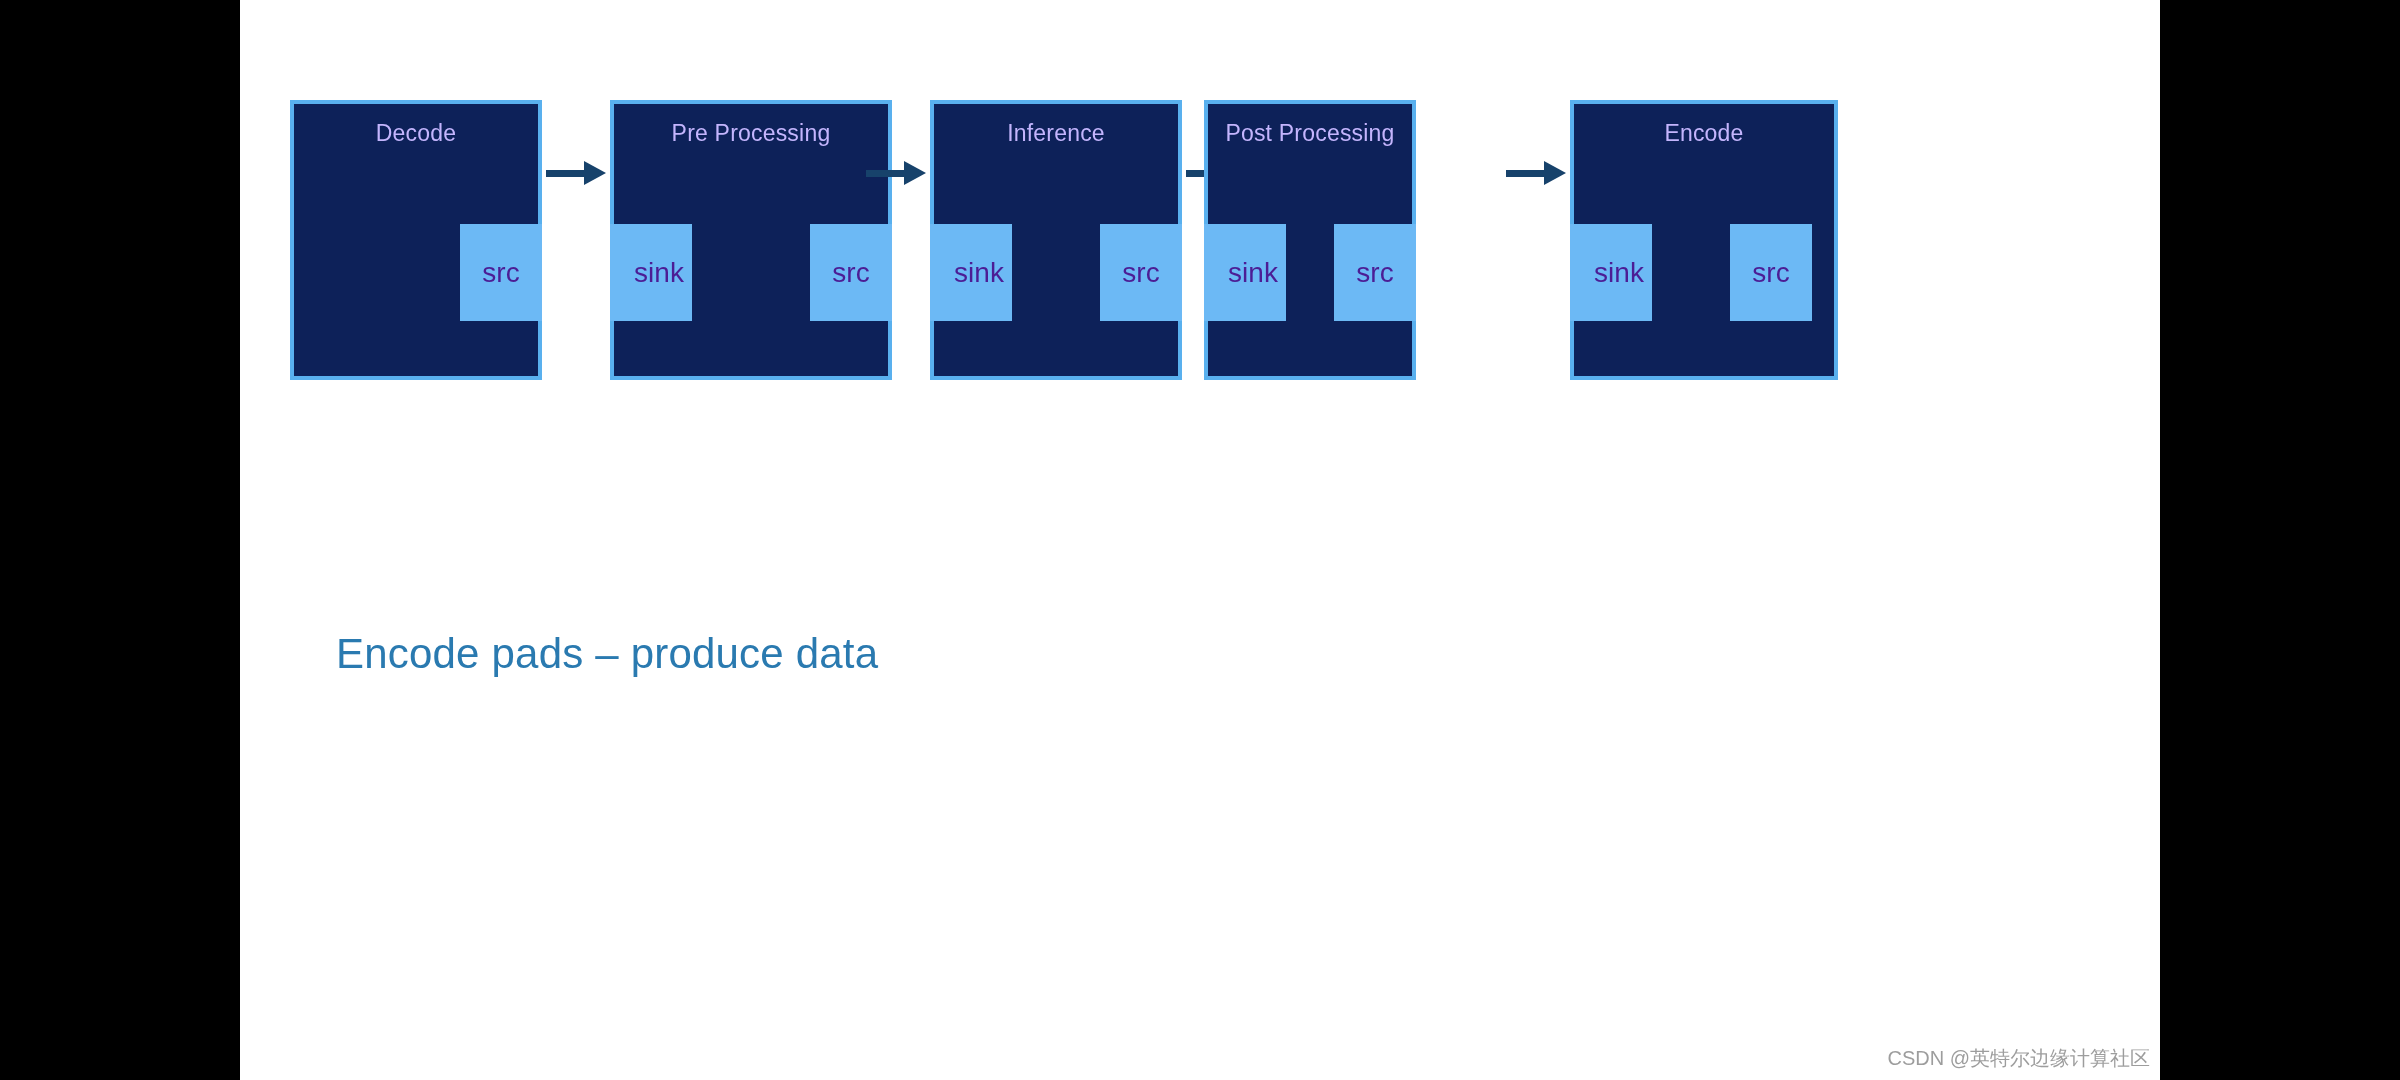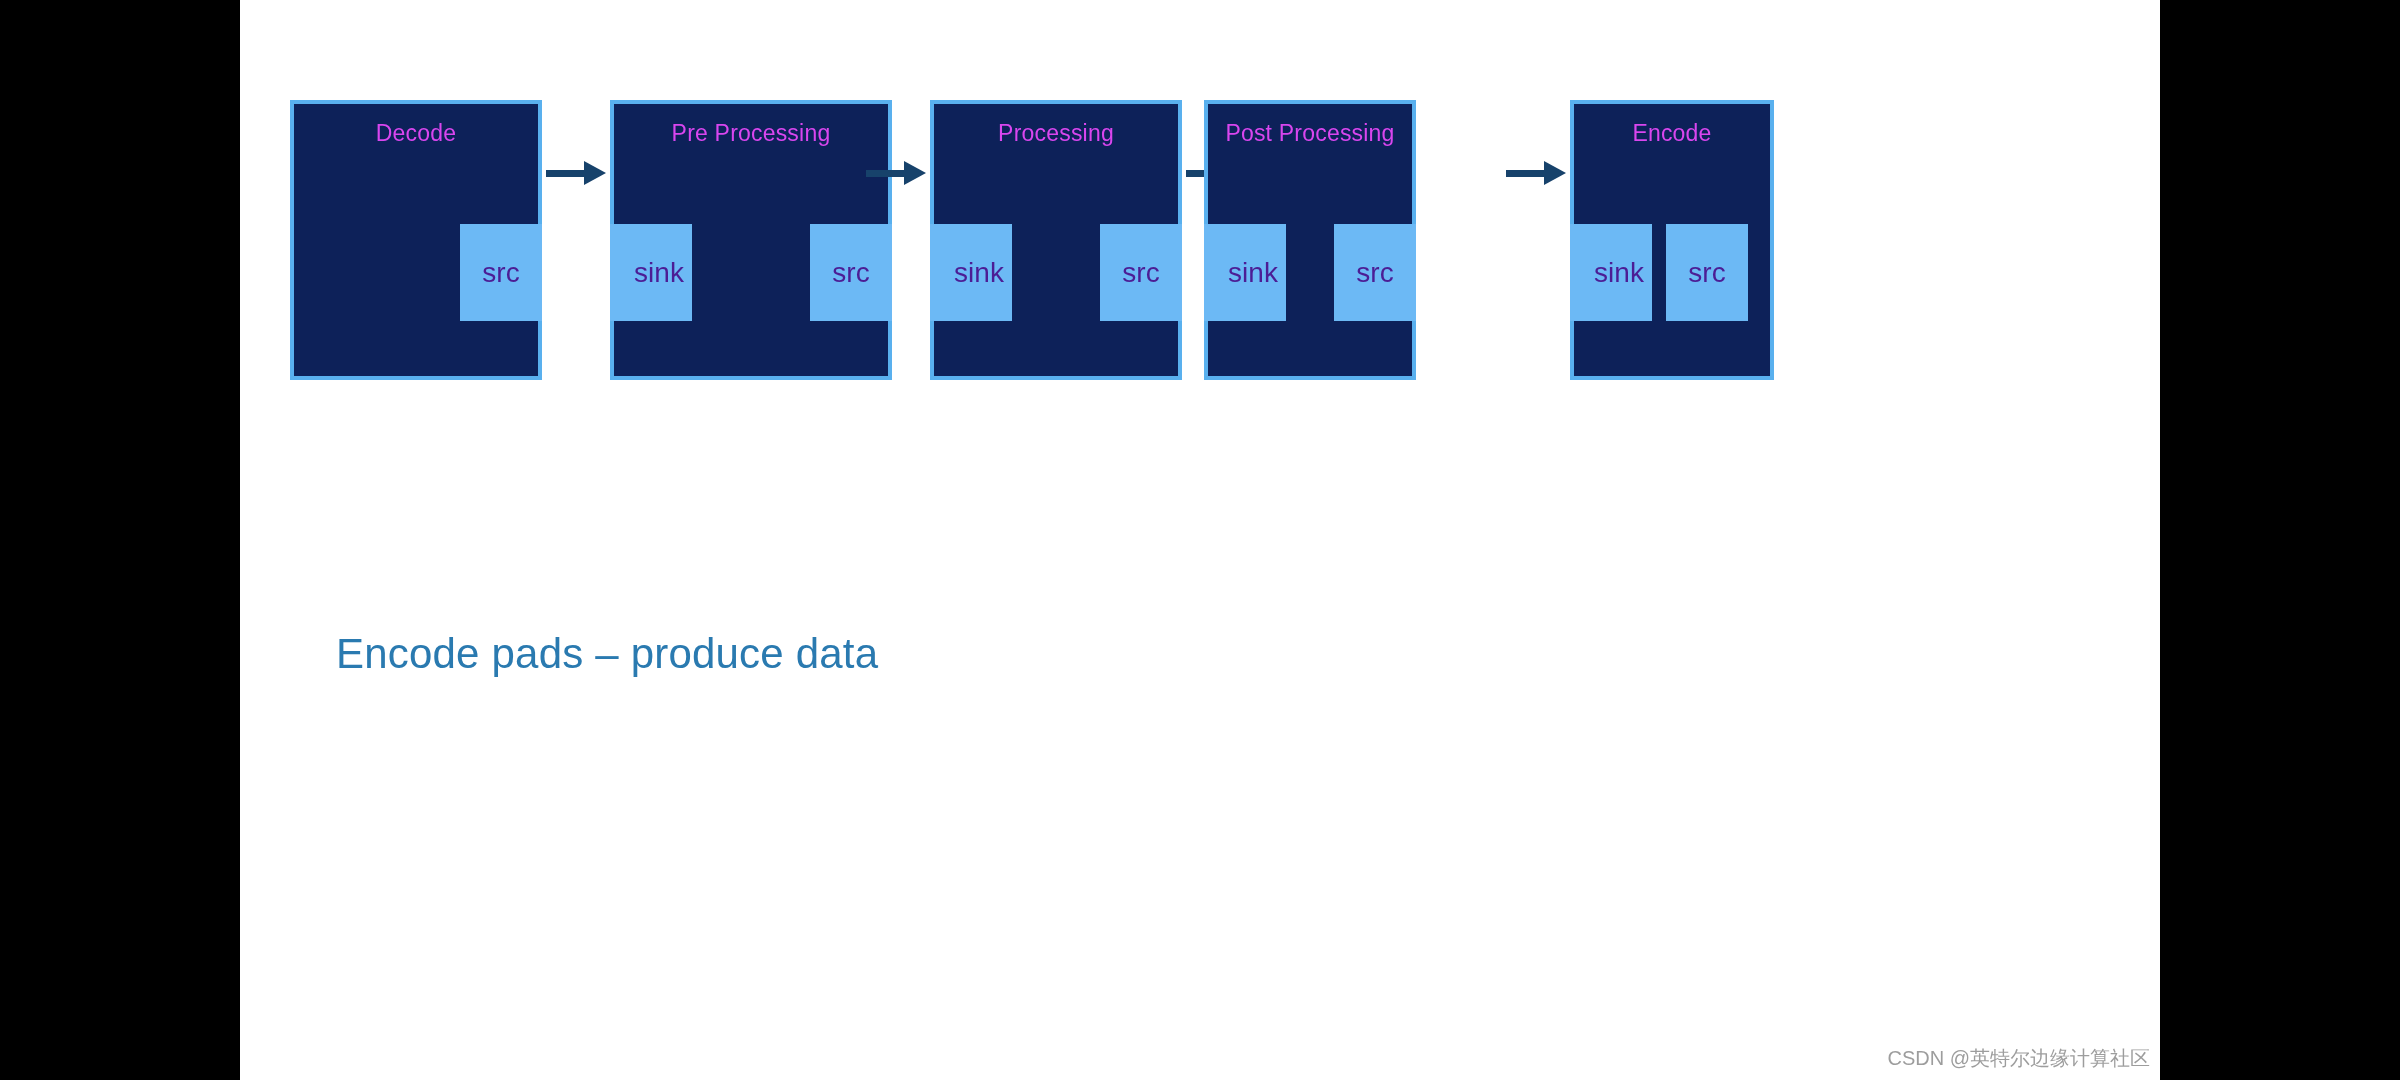--- a/index.html
+++ b/index.html
@@ -26,21 +26,21 @@
     top:100px;
     height:280px;
     box-sizing:border-box;
     background:#0D2159;
     border:4px solid #59B0EE;
   }
   .node-title{
     position:absolute;
     left:0;right:0;top:18px;
     text-align:center;
-    color:#d946ef;
+    color:#c4b5fd;
     font-size:23px;
     font-family:"Liberation Sans", sans-serif;
     letter-spacing:.2px;
     line-height:1;
     white-space:nowrap;
   }
 
   
   .pad{
     position:absolute;
@@ -125,42 +125,42 @@
         <div class="pad sink">sink</div>
         <div class="pad src">src</div>
       </div>
 
       <div class="arrow" style="left:626px;width:60px;">
         <div class="shaft" style="width: 38px;"></div>
         <div class="head"></div>
       </div>
 
       <div class="node" style="left:690px;width:252px;">
-        <div class="node-title">Processing</div>
+        <div class="node-title">Inference</div>
         <div class="pad sink">sink</div>
         <div class="pad src">src</div>
       </div>
 
       <div class="arrow" style="left:946px;width:60px;">
         <div class="shaft" style="width: 38px;"></div>
         <div class="head"></div>
       </div>
 
       <div class="node" style="left:964px;width:212px;">
         <div class="node-title">Post Processing</div>
         <div class="pad sink">sink</div>
         <div class="pad src">src</div>
       </div>
 
       <div class="arrow" style="left:1266px;width:60px;">
         <div class="shaft" style="width: 38px;"></div>
         <div class="head"></div>
       </div>
 
-      <div class="node" style="width: 204px; left: 1330px;">
+      <div class="node" style="width: 268px; left: 1330px;">
         <div class="node-title">Encode</div>
         <div class="pad sink">sink</div>
         <div class="pad src src-inset">src</div>
       </div>
 
     </div>
 
     <div class="caption" id="cap1">Encode pads – produce data</div>
 
     <div id="watermark">CSDN @英特尔边缘计算社区</div>

